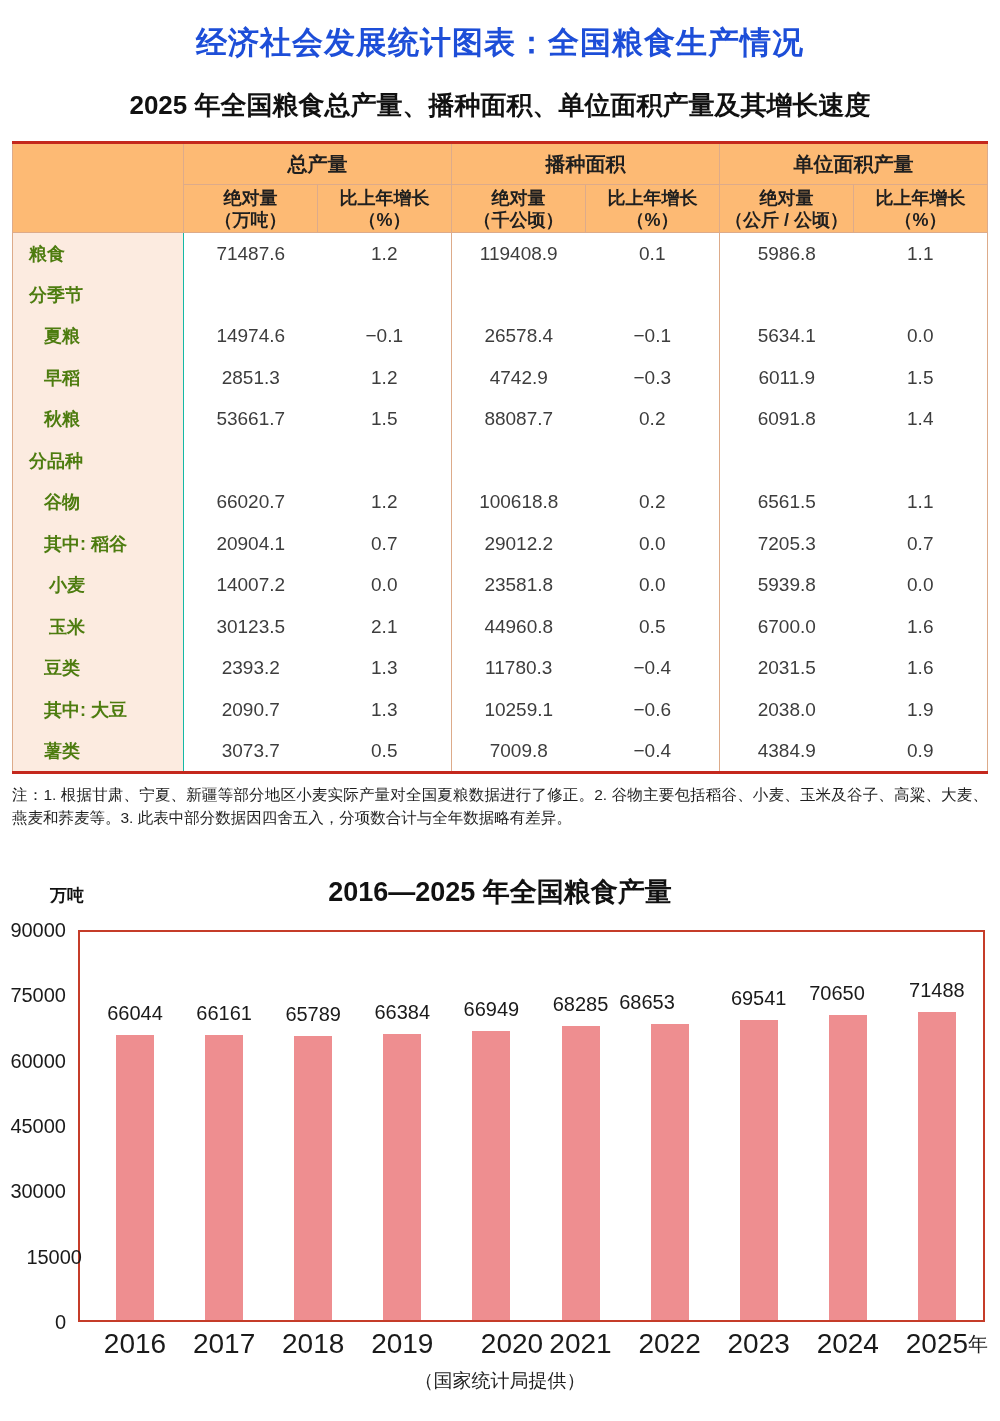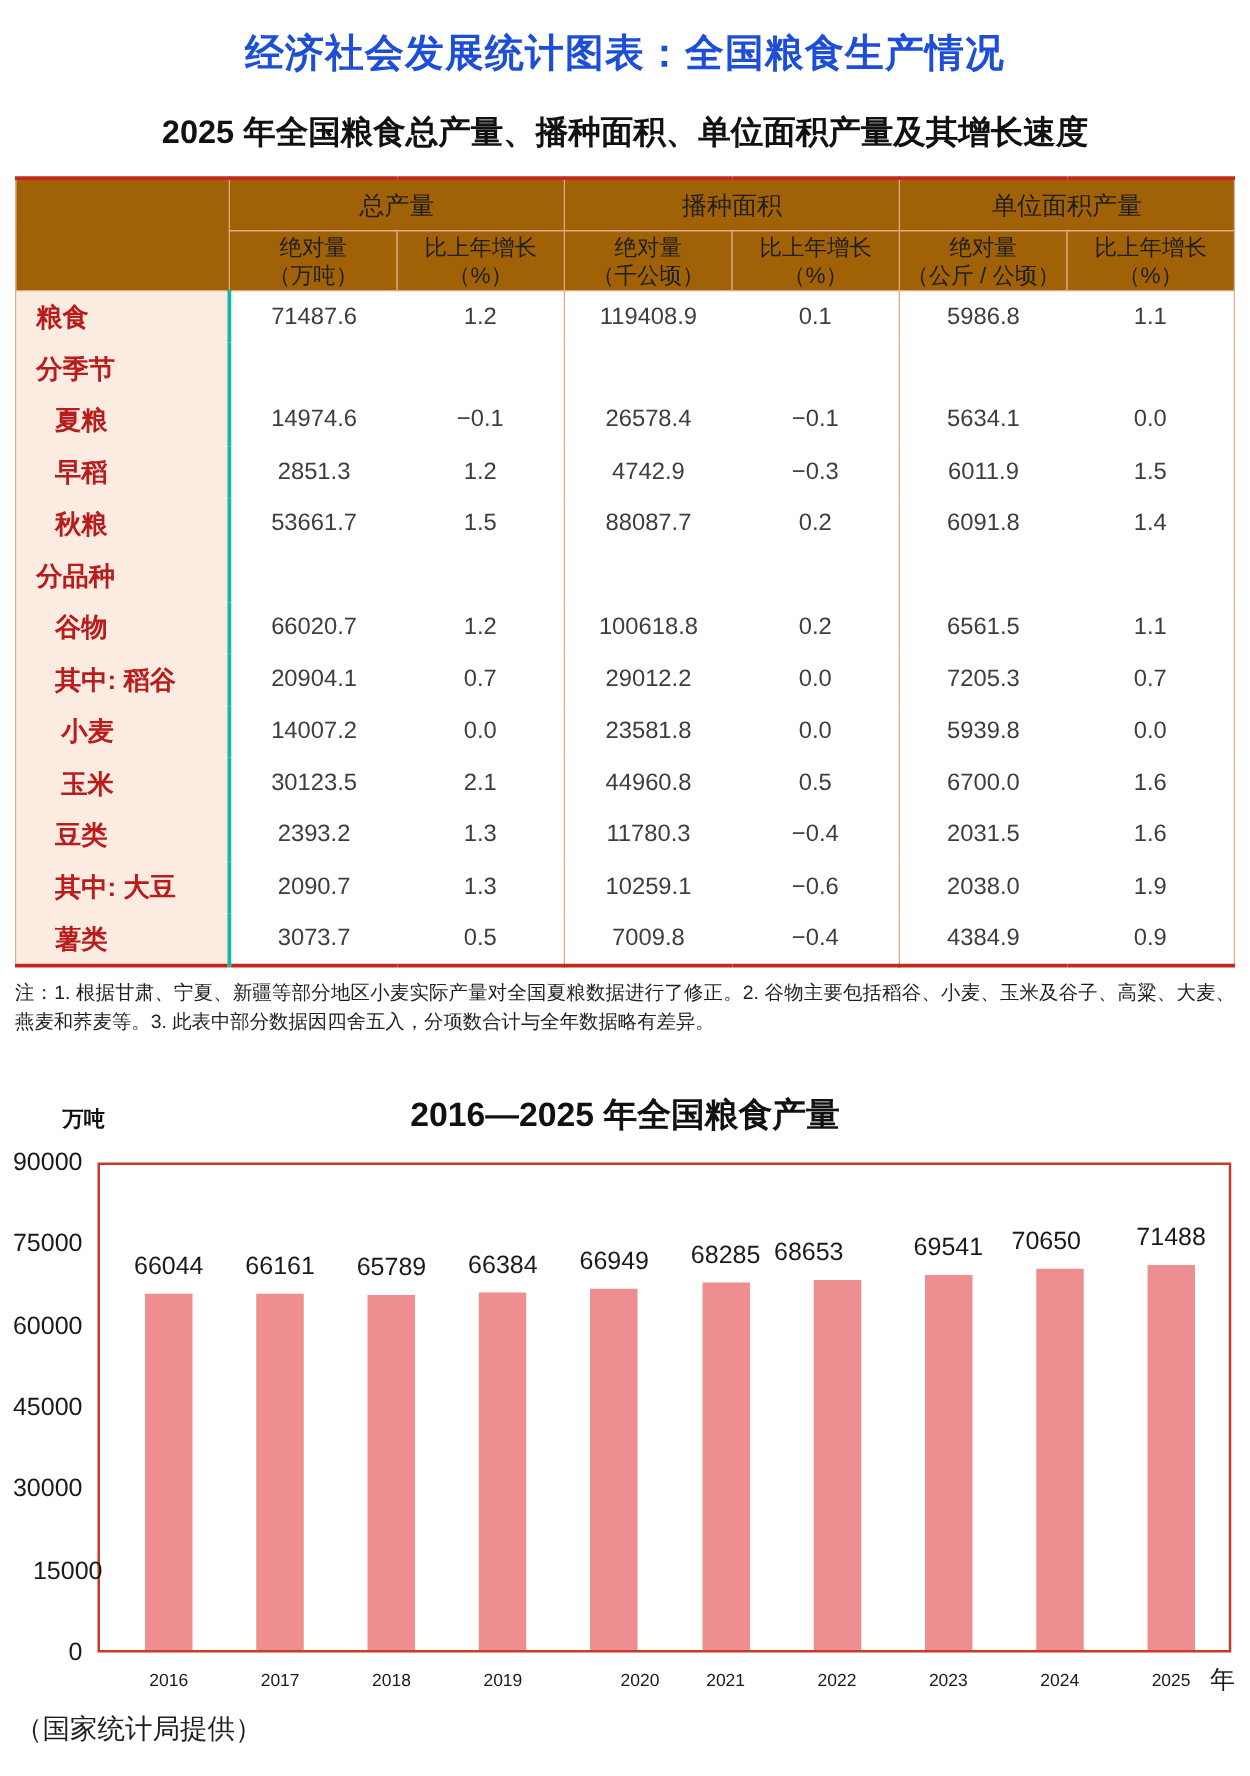--- a/index.html
+++ b/index.html
@@ -10,48 +10,48 @@
   .main-title{top:22px;left:0;width:1000px;text-align:center;font-size:31px;font-weight:bold;letter-spacing:1px;color:#1d4ed8;}
   .sub-title{top:88px;left:0;width:1000px;text-align:center;font-size:26px;font-weight:bold;color:#111;}
 
   
   .tbl-wrap{top:141px;left:12px;width:976px;}
   table{border-collapse:collapse;table-layout:fixed;width:976px;
         border-top:3px solid #c4281d;border-bottom:3px solid #c4281d;
         border-left:1px solid #ddab8a;border-right:1px solid #ddab8a;}
   col.c-lbl{width:171px;}
   col.c-val{width:134px;}
-  thead th{background:#a16207;font-weight:normal;color:#1f1f1f;padding:0;}
+  thead th{background:#fdba74;font-weight:bold;color:#1f1f1f;padding:0;}
   th.grp{font-size:20px;height:40px;border-bottom:1px solid #ddab8a;}
   th.sub{font-size:18px;height:47px;line-height:22px;border-bottom:1px solid #ddab8a;}
   th.corner{border-right:1px solid #ddab8a;border-bottom:1px solid #ddab8a;}
   .gb{border-left:1px solid #ddab8a;}
   .sd{border-left:1px solid #ddab8a;}
   tbody tr{height:41.5px;}
-  td.lbl{background:#fcebe0;font-weight:bold;font-size:21px;color:#b91c1c;border-right:3px solid #14b8a6;text-align:left;}
+  td.lbl{background:#fcebe0;font-weight:bold;font-size:18px;color:#4d7c0f;border-right:1px solid #14b8a6;text-align:left;}
   td.lbl.ind0{padding-left:16px;}
   td.lbl.ind1{padding-left:31px;}
   td.lbl.ind2{padding-left:36px;}
   td.val{background:#ffffff;text-align:center;font-size:19px;color:#3d3d3d;}
 
   
   .notes{top:783px;left:12px;width:976px;font-size:15.5px;line-height:23px;color:#1f1f1f;text-align:justify;}
 
   
   .chart-title{top:874px;left:0;width:1000px;text-align:center;font-size:27px;font-weight:bold;color:#111;}
   .unit-label{top:884px;left:50px;font-size:17px;font-weight:bold;color:#111;}
   .chart-section{top:930px;left:0;width:1000px;height:470px;}
   .chart-plot{position:absolute;left:78px;top:0;width:903px;height:388px;border:2px solid #c53c29;}
   .ytick{position:absolute;left:0;width:66px;text-align:right;font-size:20px;color:#1a1a1a;line-height:24px;}
   .bar{position:absolute;bottom:0;}
   .bar-label{position:absolute;text-align:center;font-size:20px;color:#1a1a1a;line-height:24px;}
-  .xtick{position:absolute;text-align:center;font-size:14px;color:#1a1a1a;top:402px;line-height:24px;}
+  .xtick{position:absolute;text-align:center;font-size:28px;color:#1a1a1a;top:402px;line-height:24px;}
   .x-suffix{position:absolute;left:968px;top:402px;font-size:20px;color:#1a1a1a;line-height:24px;}
 
-  .footer{top:1368px;left:12px;width:976px;text-align:left;font-size:22px;color:#1f1f1f;}
+  .footer{top:1368px;left:12px;width:976px;text-align:center;font-size:19px;color:#1f1f1f;}
 </style>
 </head>
 <body>
 
 <div class="abs main-title">经济社会发展统计图表：全国粮食生产情况</div>
 <div class="abs sub-title">2025 年全国粮食总产量、播种面积、单位面积产量及其增长速度</div>
 
 <div class="abs tbl-wrap">
   <table>
     <colgroup>

